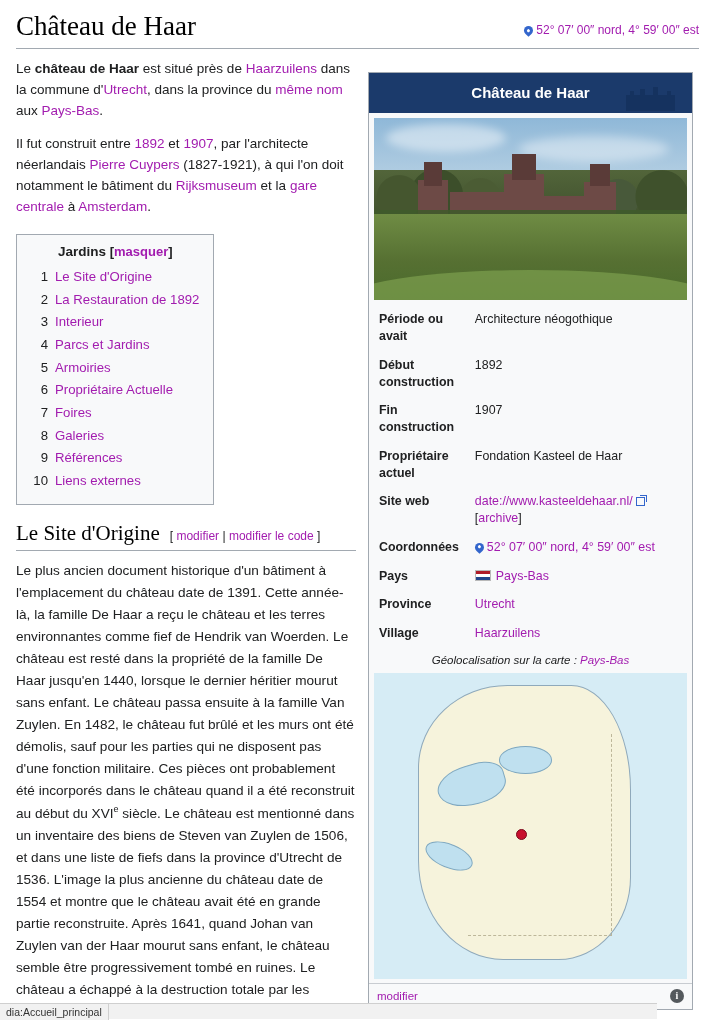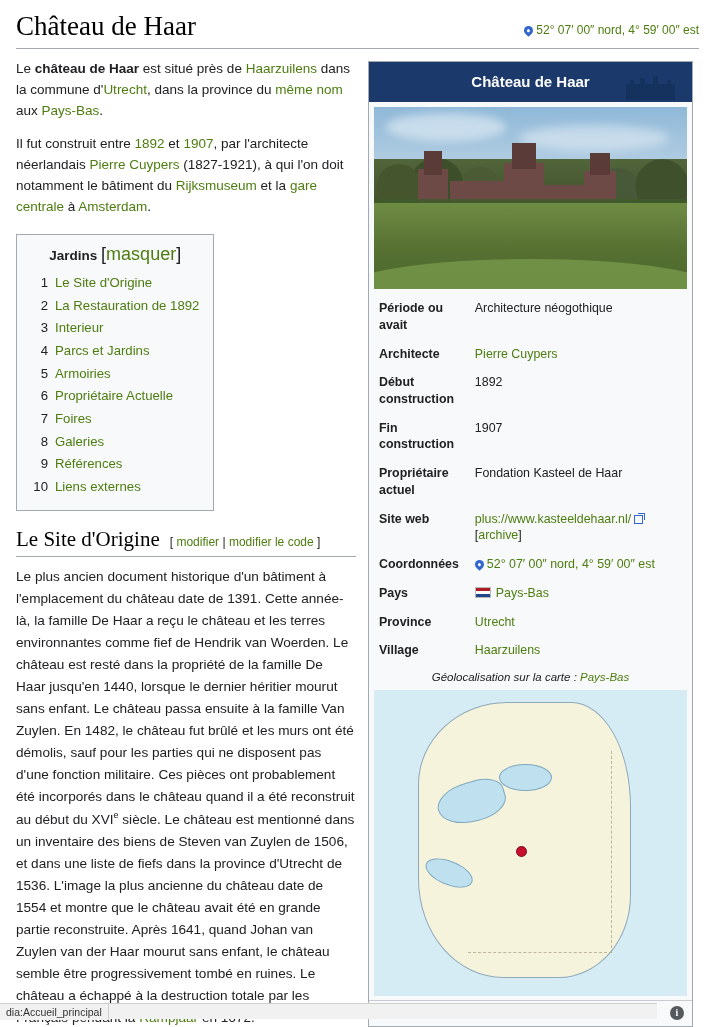--- a/index.html
+++ b/index.html
@@ -85,21 +85,21 @@
   .col-right {
     width: 325px;
   }
 
   p.para {
     margin: 0 0 12px 0;
     line-height: 1.55;
     font-size: 13.5px;
   }
   a, .lnk {
-    color: #4d7c0f;
+    color: #a21caf;
     text-decoration: none;
     cursor: pointer;
   }
   b { font-weight: bold; }
 
   
   .toc {
     border: 1px solid #a2a9b1;
     background: #f8f9fa;
     padding: 9px 14px 11px 14px;
@@ -107,22 +107,22 @@
     min-width: 176px;
     margin: 4px 0 16px 0;
   }
   .toc-title {
     text-align: center;
     font-weight: bold;
     font-size: 13.5px;
     margin-bottom: 7px;
   }
   .toc-toggle {
-    font-weight: normal;
-    font-size: 18px;
+    font-weight: bold;
+    font-size: 13px;
   }
   .toc-toggle .br { color: #202122; }
   .toc ol {
     list-style: none;
     margin: 0;
     padding: 0;
   }
   .toc li {
     line-height: 1.72;
     font-size: 13.2px;
@@ -497,39 +497,35 @@
           </div>
         </div>
 
         <table class="ib">
           <tbody>
             <tr>
               <td class="k">Période ou avait</td>
               <td>Architecture néogothique</td>
             </tr>
             <tr>
-              <td class="k">Architecte</td>
-              <td><span class="lnk">Pierre Cuypers</span></td>
-            </tr>
-            <tr>
               <td class="k">Début construction</td>
               <td>1892</td>
             </tr>
             <tr>
               <td class="k">Fin construction</td>
               <td>1907</td>
             </tr>
             <tr>
               <td class="k">Propriétaire actuel</td>
               <td>Fondation Kasteel de Haar</td>
             </tr>
             <tr>
               <td class="k">Site web</td>
               <td>
-                <span class="lnk">plus://www.kasteeldehaar.nl/</span><span class="ext-ic"></span><span>[</span><span class="lnk">archive</span><span>]</span>
+                <span class="lnk">date://www.kasteeldehaar.nl/</span><span class="ext-ic"></span><span>[</span><span class="lnk">archive</span><span>]</span>
               </td>
             </tr>
             <tr>
               <td class="k">Coordonnées</td>
               <td><span class="geo-pin"></span><span class="lnk">52° 07′ 00″ nord, 4° 59′ 00″ est</span></td>
             </tr>
             <tr>
               <td class="k">Pays</td>
               <td><span class="flag"></span><span class="lnk">Pays-Bas</span></td>
             </tr>

